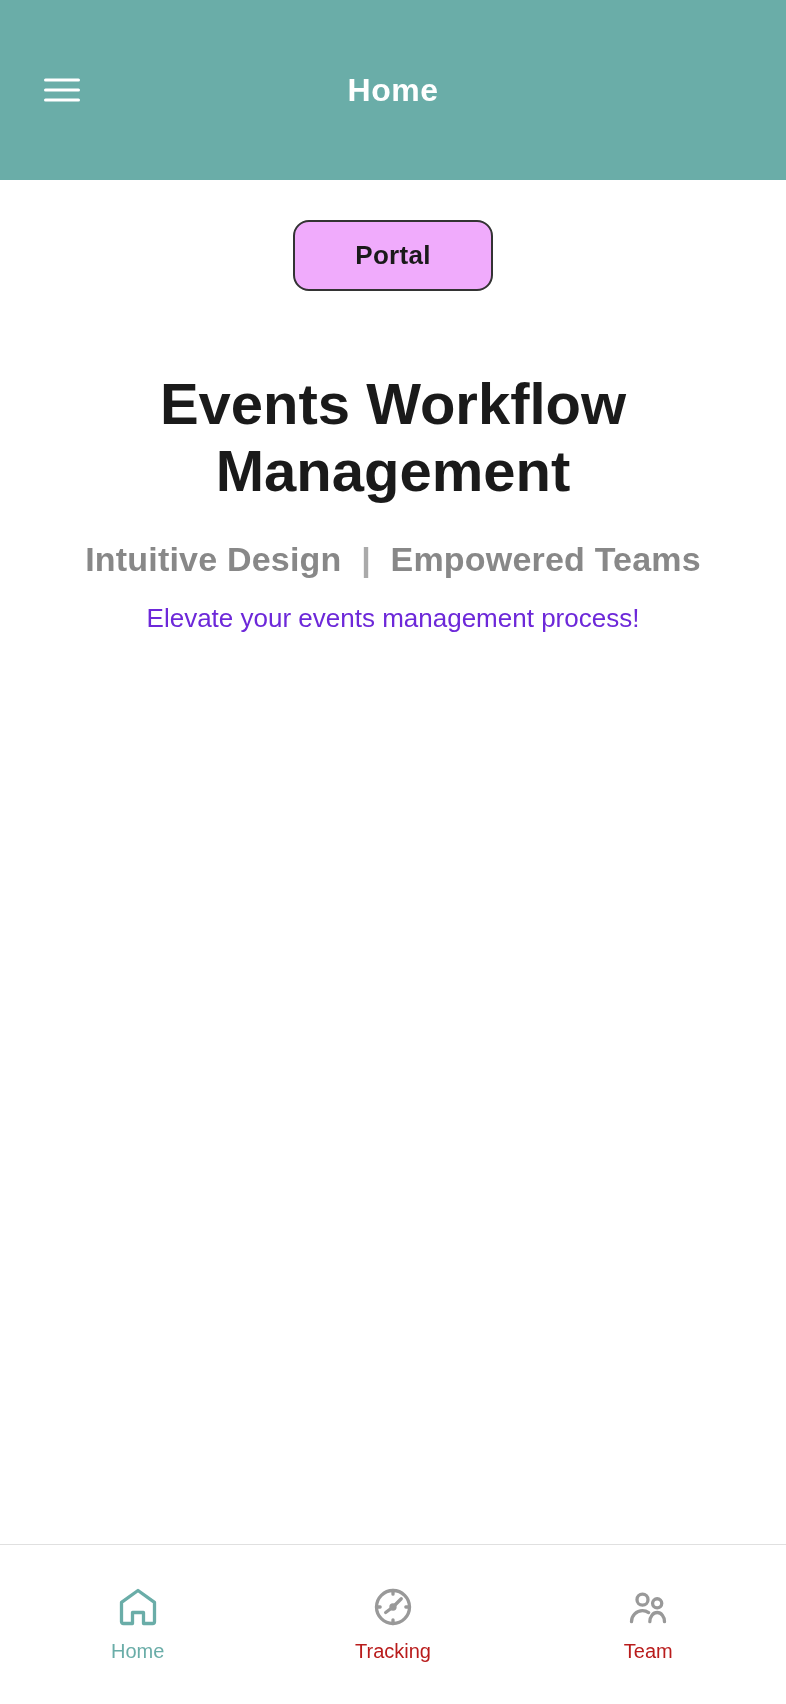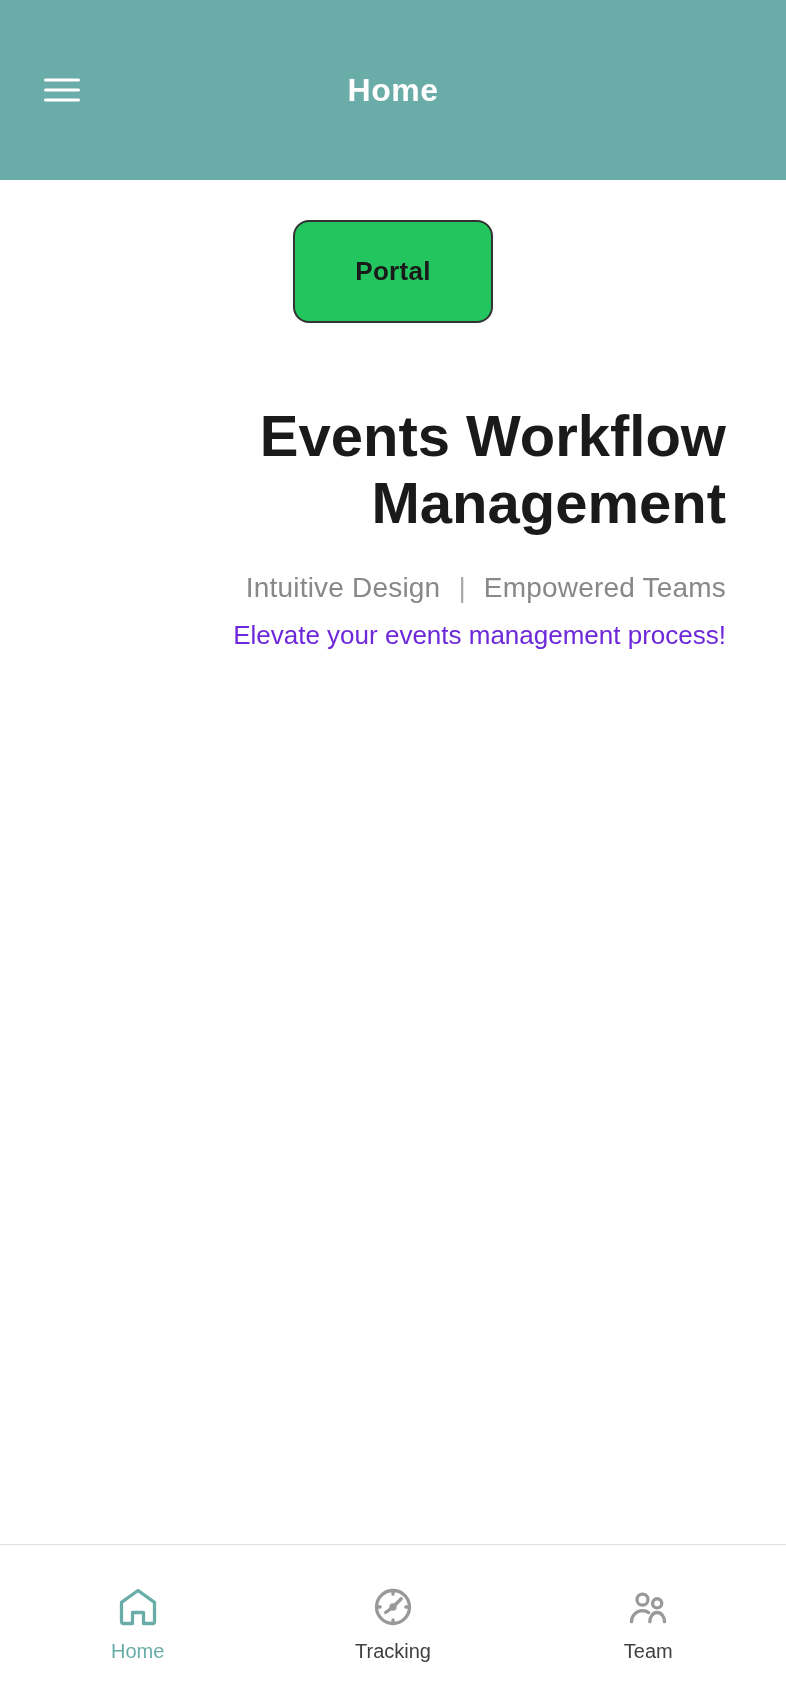--- a/index.html
+++ b/index.html
@@ -61,48 +61,48 @@
     .portal-container {
       display: flex;
       justify-content: center;
       margin-top: 40px;
       margin-bottom: 20px;
     }
 
     .portal-btn {
       border: 2px solid #333333;
       border-radius: 16px;
-      background: #22c55e;
-      padding: 34px 60px;
+      background: #f0abfc;
+      padding: 18px 60px;
       font-size: 26px;
       font-weight: 700;
       color: #1a1a1a;
       cursor: pointer;
       letter-spacing: 0.3px;
     }
 
     
     .main-content {
       padding: 60px 60px 40px 60px;
-      text-align: right;
+      text-align: center;
     }
 
     .main-title {
       font-size: 58px;
       font-weight: 900;
       color: #1a1a1a;
       line-height: 1.15;
       margin-bottom: 36px;
     }
 
     .subtitle {
-      font-size: 28px;
-      font-weight: 400;
+      font-size: 34px;
+      font-weight: 700;
       color: #888888;
-      margin-bottom: 16px;
+      margin-bottom: 24px;
       letter-spacing: 0.2px;
     }
 
     .subtitle-separator {
       margin: 0 10px;
       color: #aaaaaa;
     }
 
     .description {
       font-size: 26px;
@@ -144,21 +144,21 @@
       justify-content: center;
     }
 
     .nav-icon svg {
       width: 44px;
       height: 44px;
     }
 
     .nav-label {
       font-size: 20px;
-      color: #404040;
+      color: #b91c1c;
       font-weight: 400;
     }
 
     .nav-item.active .nav-label {
       color: #6aada8;
     }
 
     .nav-item.active .nav-icon svg path,
     .nav-item.active .nav-icon svg rect,
     .nav-item.active .nav-icon svg circle,

